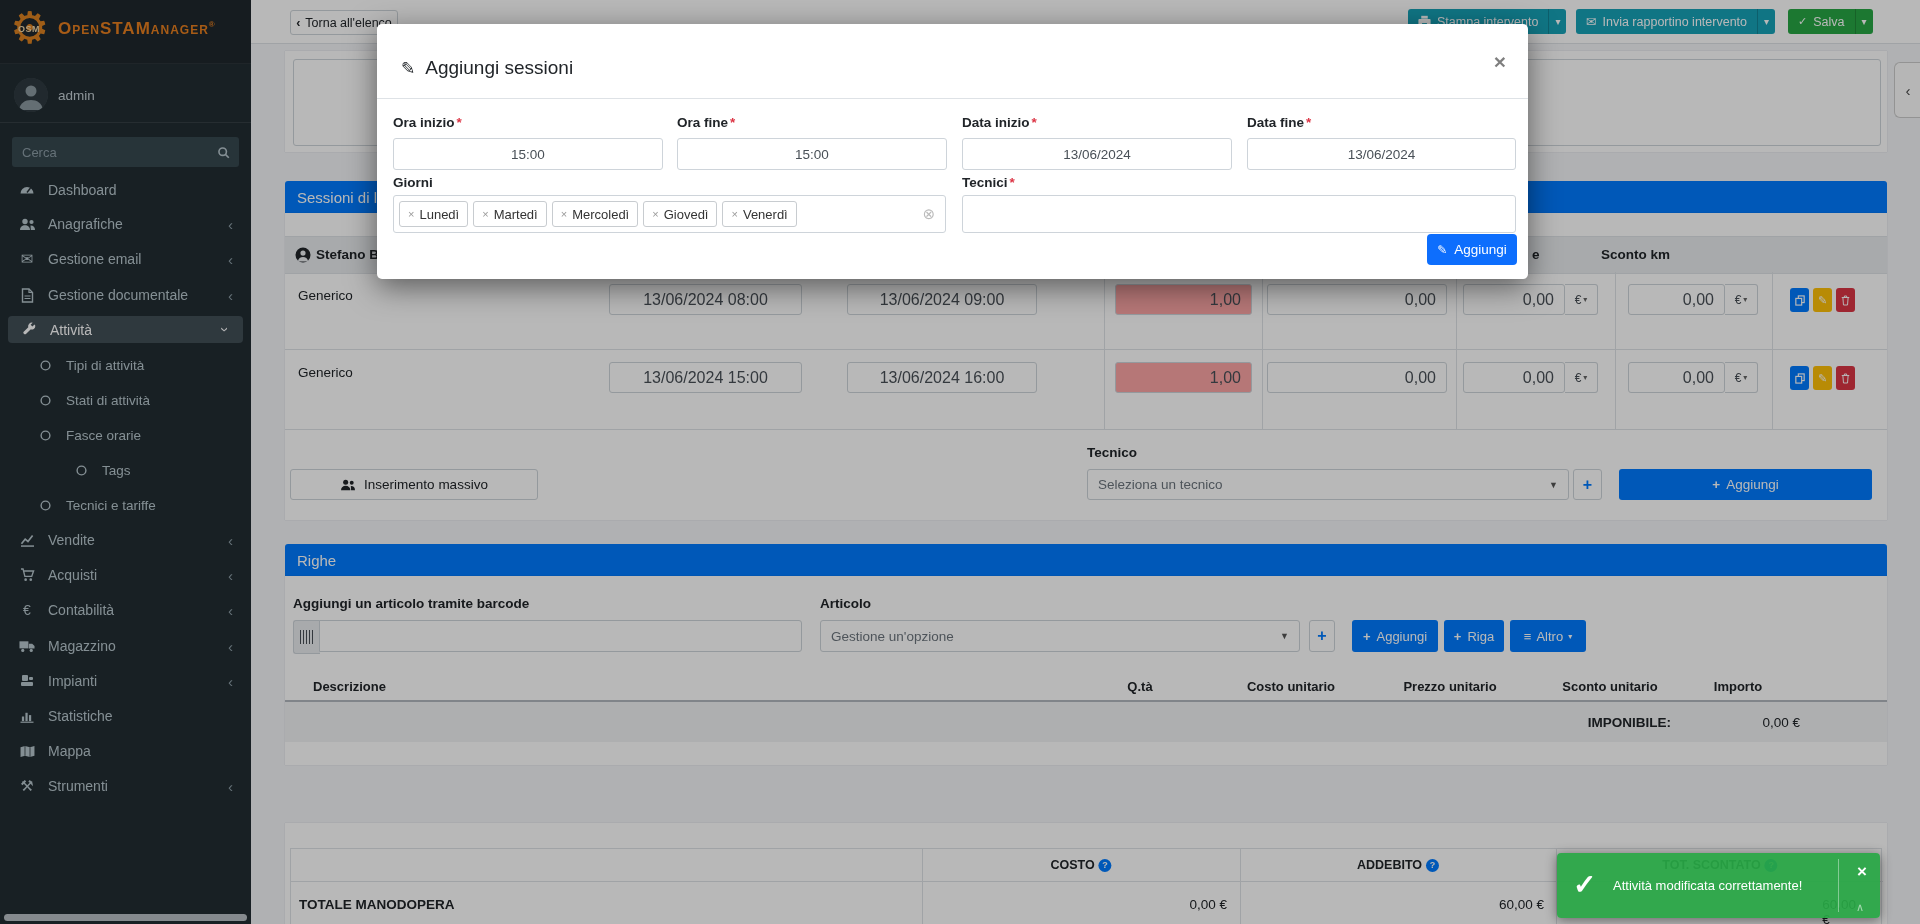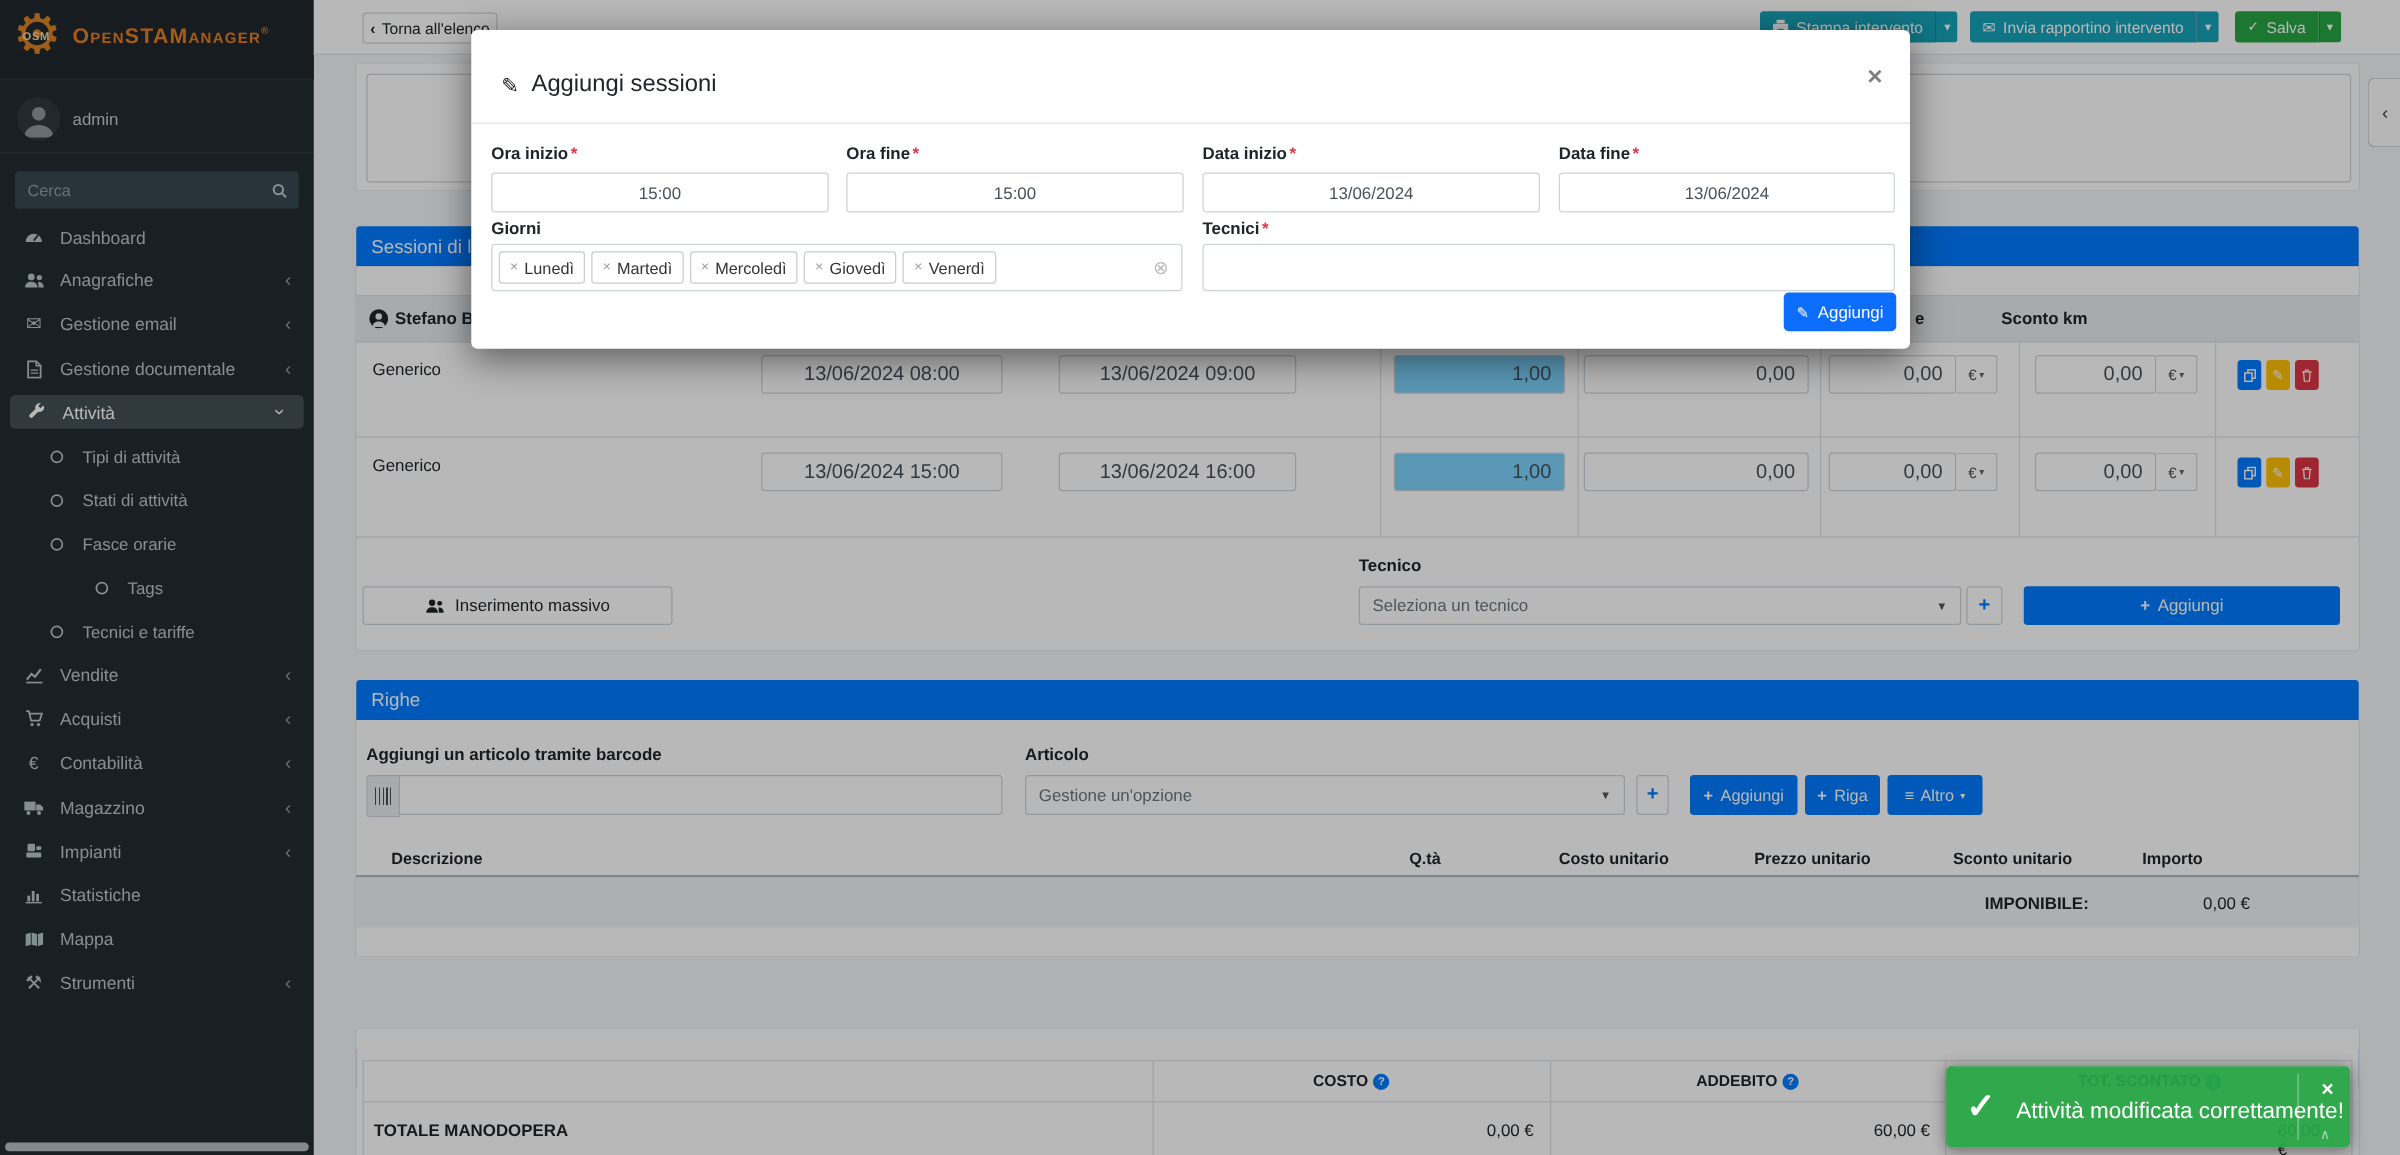--- a/index.html
+++ b/index.html
@@ -38,21 +38,21 @@
   .seg-caret{width:17px;display:flex;align-items:center;justify-content:center;color:#fff;font-size:10px;border-left:1px solid rgba(0,0,0,.18);border-radius:0 3px 3px 0;}
   .teal{background:#17a2b8;} .green{background:#28a745;}
   
   .card{background:#fff;box-shadow:0 0 1px rgba(0,0,0,.2);}
   .sec-head{background:#007bff;color:#fff;font-size:15px;display:flex;align-items:center;padding-left:12px;border-radius:3px 3px 0 0;box-sizing:border-box;}
   .thead-band{background:#e9ecef;border-top:1px solid #dee2e6;border-bottom:1px solid #dee2e6;}
   .bold{font-weight:bold;}
   .t13{font-size:13.5px;color:#212529;}
   .inp{box-sizing:border-box;border:1px solid #ced4da;border-radius:3px;background:#fff;font-size:16px;color:#495057;font-family:inherit;outline:none;}
   .inp.center{text-align:center;} .inp.right{text-align:right;padding-right:10px;}
-  .inp.gray{background:#7dd3fc;}
+  .inp.gray{background:#fca5a5;}
   .mini-sel{box-sizing:border-box;border:1px solid #ced4da;border-radius:0 3px 3px 0;border-left:none;background:#fff;display:flex;align-items:center;justify-content:center;gap:2px;font-size:12px;color:#495057;cursor:pointer;}
   .mini-sel .car{font-size:8px;color:#666;}
   .act{border-radius:3px;display:flex;align-items:center;justify-content:center;color:#fff;cursor:pointer;}
   .vline{background:#dee2e6;width:1px;}
   .hline{background:#dee2e6;height:1px;}
   .btn-outline{background:#fff;border:1px solid #ced4da;color:#212529;font-size:13.5px;gap:8px;}
   .btn-prim{background:#007bff;color:#fff;font-size:13.5px;gap:6px;border:none;}
   .sel{box-sizing:border-box;border:1px solid #ced4da;border-radius:3px;background:#fff;display:flex;align-items:center;font-size:13.5px;color:#6c757d;padding:0 10px;cursor:pointer;}
   .sel .car{margin-left:auto;font-size:9px;color:#555;}
   .plus-btn{box-sizing:border-box;border:1px solid #ced4da;border-radius:3px;background:#fff;color:#007bff;font-size:16px;font-weight:bold;display:flex;align-items:center;justify-content:center;cursor:pointer;}
@@ -549,19 +549,19 @@
     <div class="abs tagbox" style="left:585px;top:171px;width:554px;height:38px;"></div>
 
     <div class="abs btn-modal" style="left:1050px;top:210px;width:90px;height:31px;">
       <span style="font-size:12px;">✎</span>
       <span>Aggiungi</span>
     </div>
   </div>
 
   <div id="toast" class="abs">
     <span class="abs" style="left:16px;top:15px;font-size:28px;font-weight:bold;">✓</span>
-    <span class="abs" style="left:56px;top:25px;font-size:18px;">Attività modificata correttamente!</span>
+    <span class="abs" style="left:56px;top:25px;font-size:13px;">Attività modificata correttamente!</span>
     <div class="toast-div"></div>
     <span class="abs" style="right:13px;top:9px;font-size:17px;font-weight:bold;">×</span>
     <span class="abs" style="right:16px;bottom:4px;font-size:11px;opacity:.55;">∧</span>
   </div>
 
 </div>
 
 </body></html>

